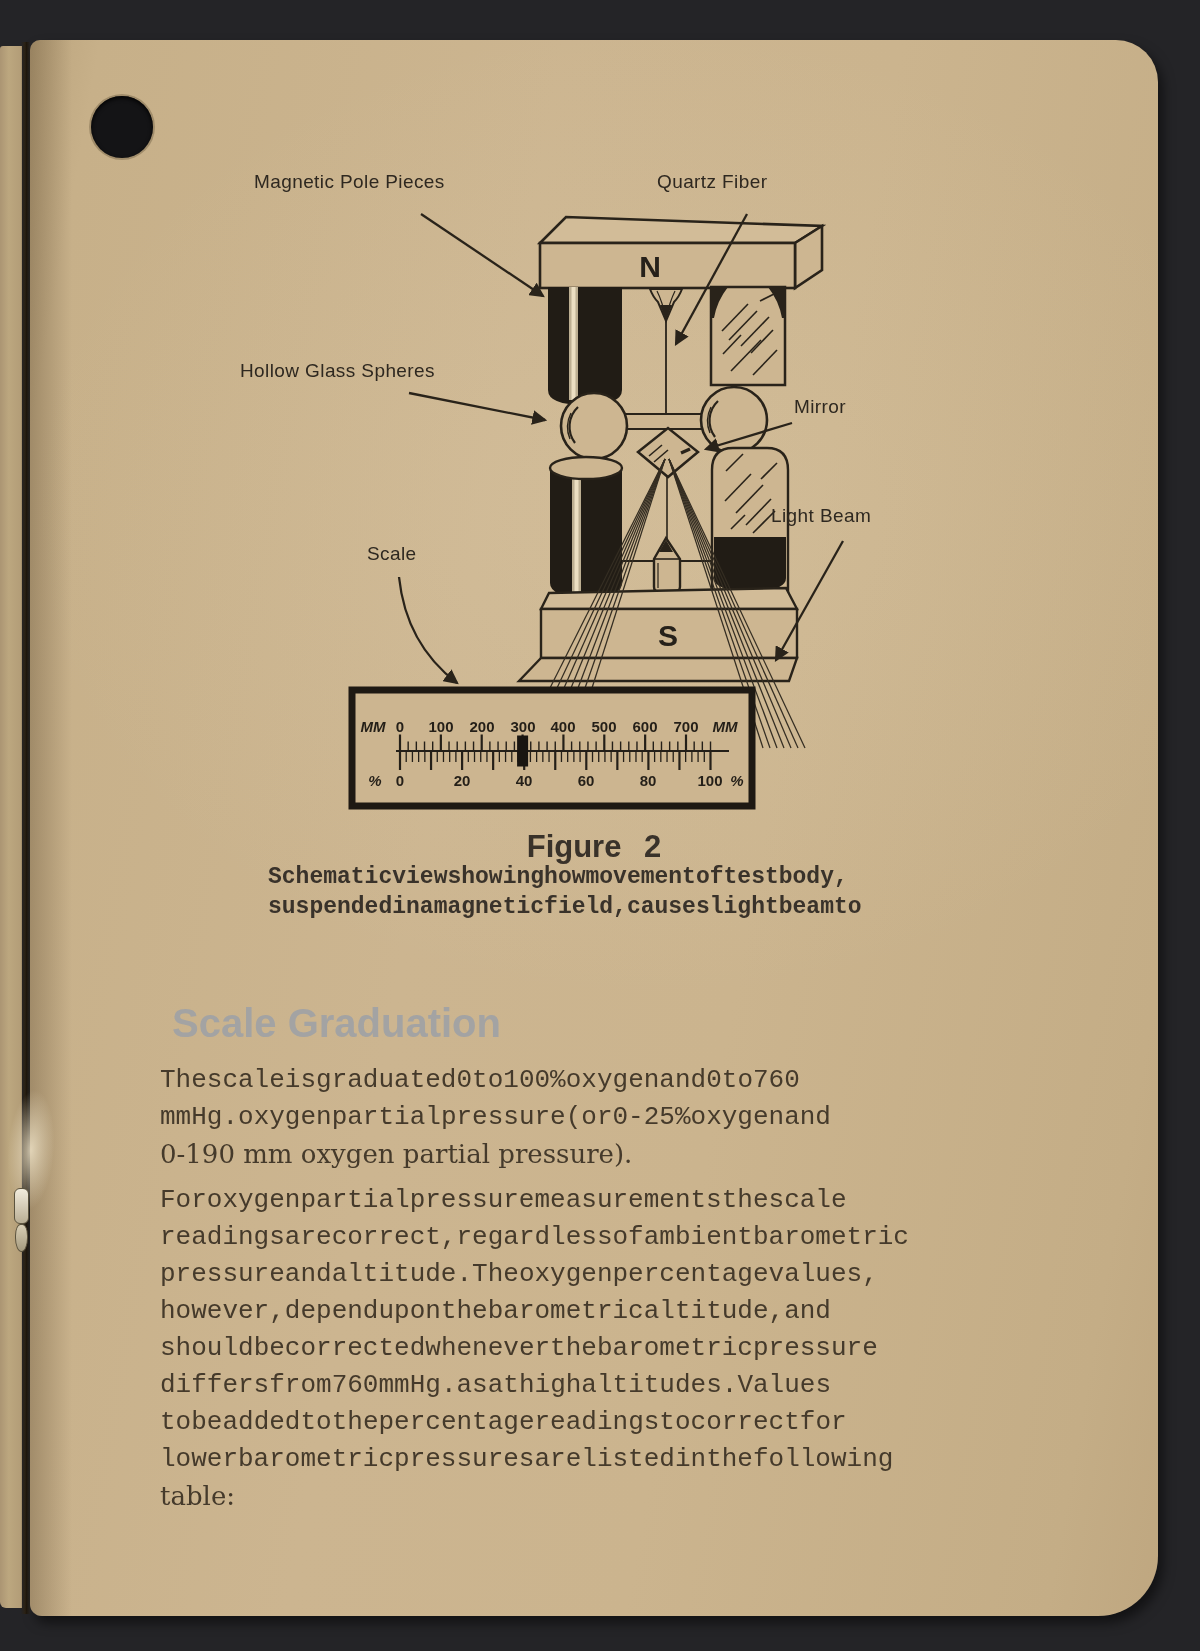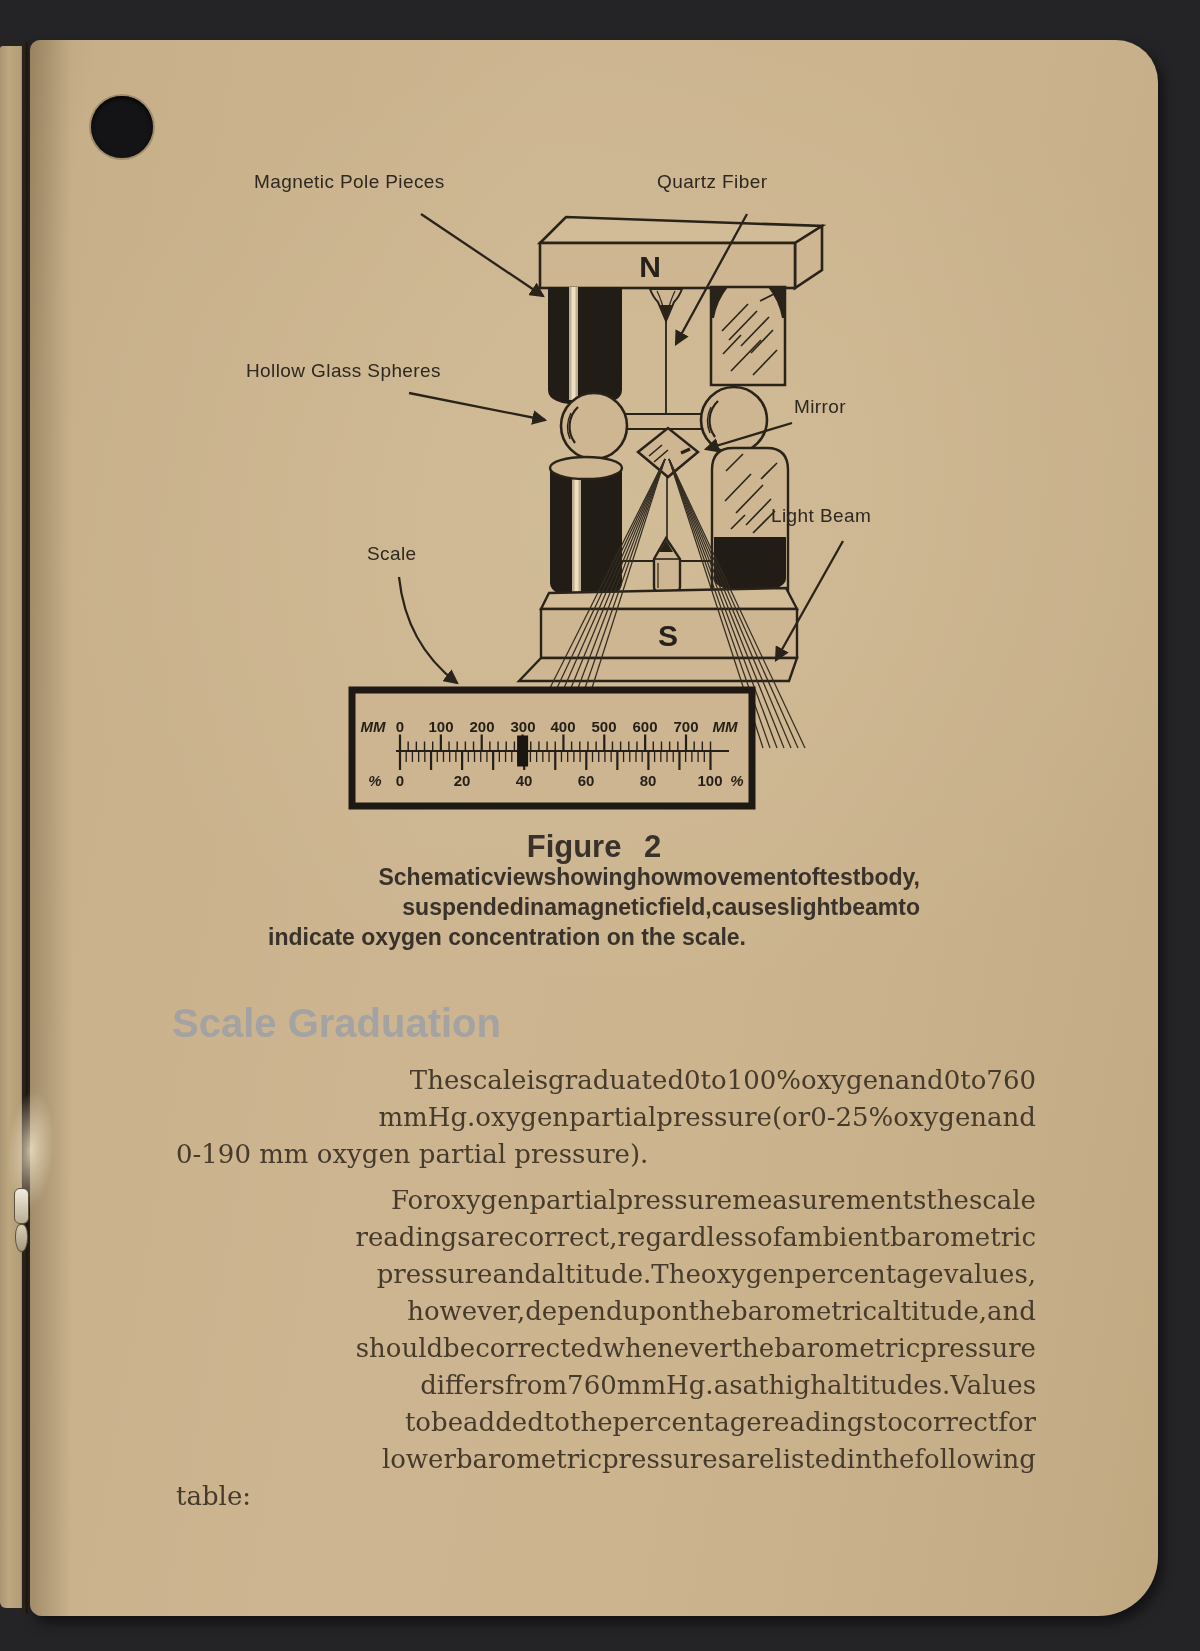--- a/index.html
+++ b/index.html
@@ -34,24 +34,24 @@
   .fig-label{position:absolute;font-weight:400;font-size:19px;letter-spacing:.4px;color:#2e2820;white-space:nowrap;}
   svg#fig{position:absolute;left:0;top:0;width:1200px;height:1651px;}
   
   #caption{position:absolute;left:268px;top:832px;width:652px;color:#39322a;
     font-weight:700;font-size:23px;line-height:30px;}
   #caption .cap-title{text-align:center;word-spacing:14px;font-size:31px;}
   
   #heading{position:absolute;left:172px;top:1001px;font-size:40px;font-weight:700;
     color:#a3a3a3;letter-spacing:0;}
   
-  #bodytext{position:absolute;left:176px;top:1062px;width:860px;color:#453a2b;
+  #bodytext{position:absolute;left:160px;top:1062px;width:860px;color:#453a2b;
     font-family:"DejaVu Serif","Liberation Serif",serif;font-size:26px;line-height:37px;}
   .bline{height:37px;white-space:nowrap;}
-  [data-justify]{display:flex;justify-content:flex-end;white-space:normal;}
+  [data-justify]{display:flex;justify-content:flex-start;white-space:normal;font-family:Liberation Mono, monospace;}
   .para-gap{height:9px;}
   text.rulnum{font-family:"Liberation Sans",sans-serif;font-weight:700;font-size:15px;fill:#241f18;}
   text.rulunit{font-family:"Liberation Sans",sans-serif;font-weight:700;font-style:italic;font-size:15px;fill:#241f18;}
   text.poleletter{font-family:"Liberation Sans",sans-serif;font-weight:700;font-size:30px;fill:#26211a;}
 </style>
 </head>
 <body>
 
 <div id="board">
   <div id="page-edge-strip"></div>
@@ -301,21 +301,21 @@
       <line x1="747" y1="214" x2="676" y2="344" marker-end="url(#ah)"></line>
       <line x1="409" y1="393" x2="545" y2="420" marker-end="url(#ah)"></line>
       <line x1="792" y1="423" x2="706" y2="449" marker-end="url(#ah)"></line>
       <path d="M399,577 Q406,644 457,683" marker-end="url(#ah)"></path>
       <line x1="843" y1="541" x2="776" y2="660" marker-end="url(#ah)"></line>
     </g>
   </svg>
 
   <div class="fig-label" style="left:254px;top:171px;">Magnetic Pole Pieces</div>
   <div class="fig-label" style="left:657px;top:171px;">Quartz Fiber</div>
-  <div class="fig-label" style="left:246px;top:360px;">Hollow Glass Spheres</div>
+  <div class="fig-label" style="left:240px;top:360px;">Hollow Glass Spheres</div>
   <div class="fig-label" style="left:794px;top:396px;text-align:center;">Mirror</div>
   <div class="fig-label" style="left:367px;top:543px;">Scale</div>
   <div class="fig-label" style="left:771px;top:505px;">Light Beam</div>
 
   <div id="caption">
     <div class="cap-title">Figure 2</div>
     <div class="cap-line" data-justify="">
         <span>Schematic</span>
         <span>view</span>
         <span>showing</span>
@@ -329,21 +329,20 @@
         <span>suspended</span>
         <span>in</span>
         <span>a</span>
         <span>magnetic</span>
         <span>field,</span>
         <span>causes</span>
         <span>light</span>
         <span>beam</span>
         <span>to</span>
       </div>
-    <div class="cap-line">indicate oxygen concentration on the scale.</div>
   </div>
 
   <div id="heading">Scale Graduation</div>
 
   <div id="bodytext">
     <div class="bline" data-justify="">
         <span>The</span>
         <span>scale</span>
         <span>is</span>
         <span>graduated</span>

